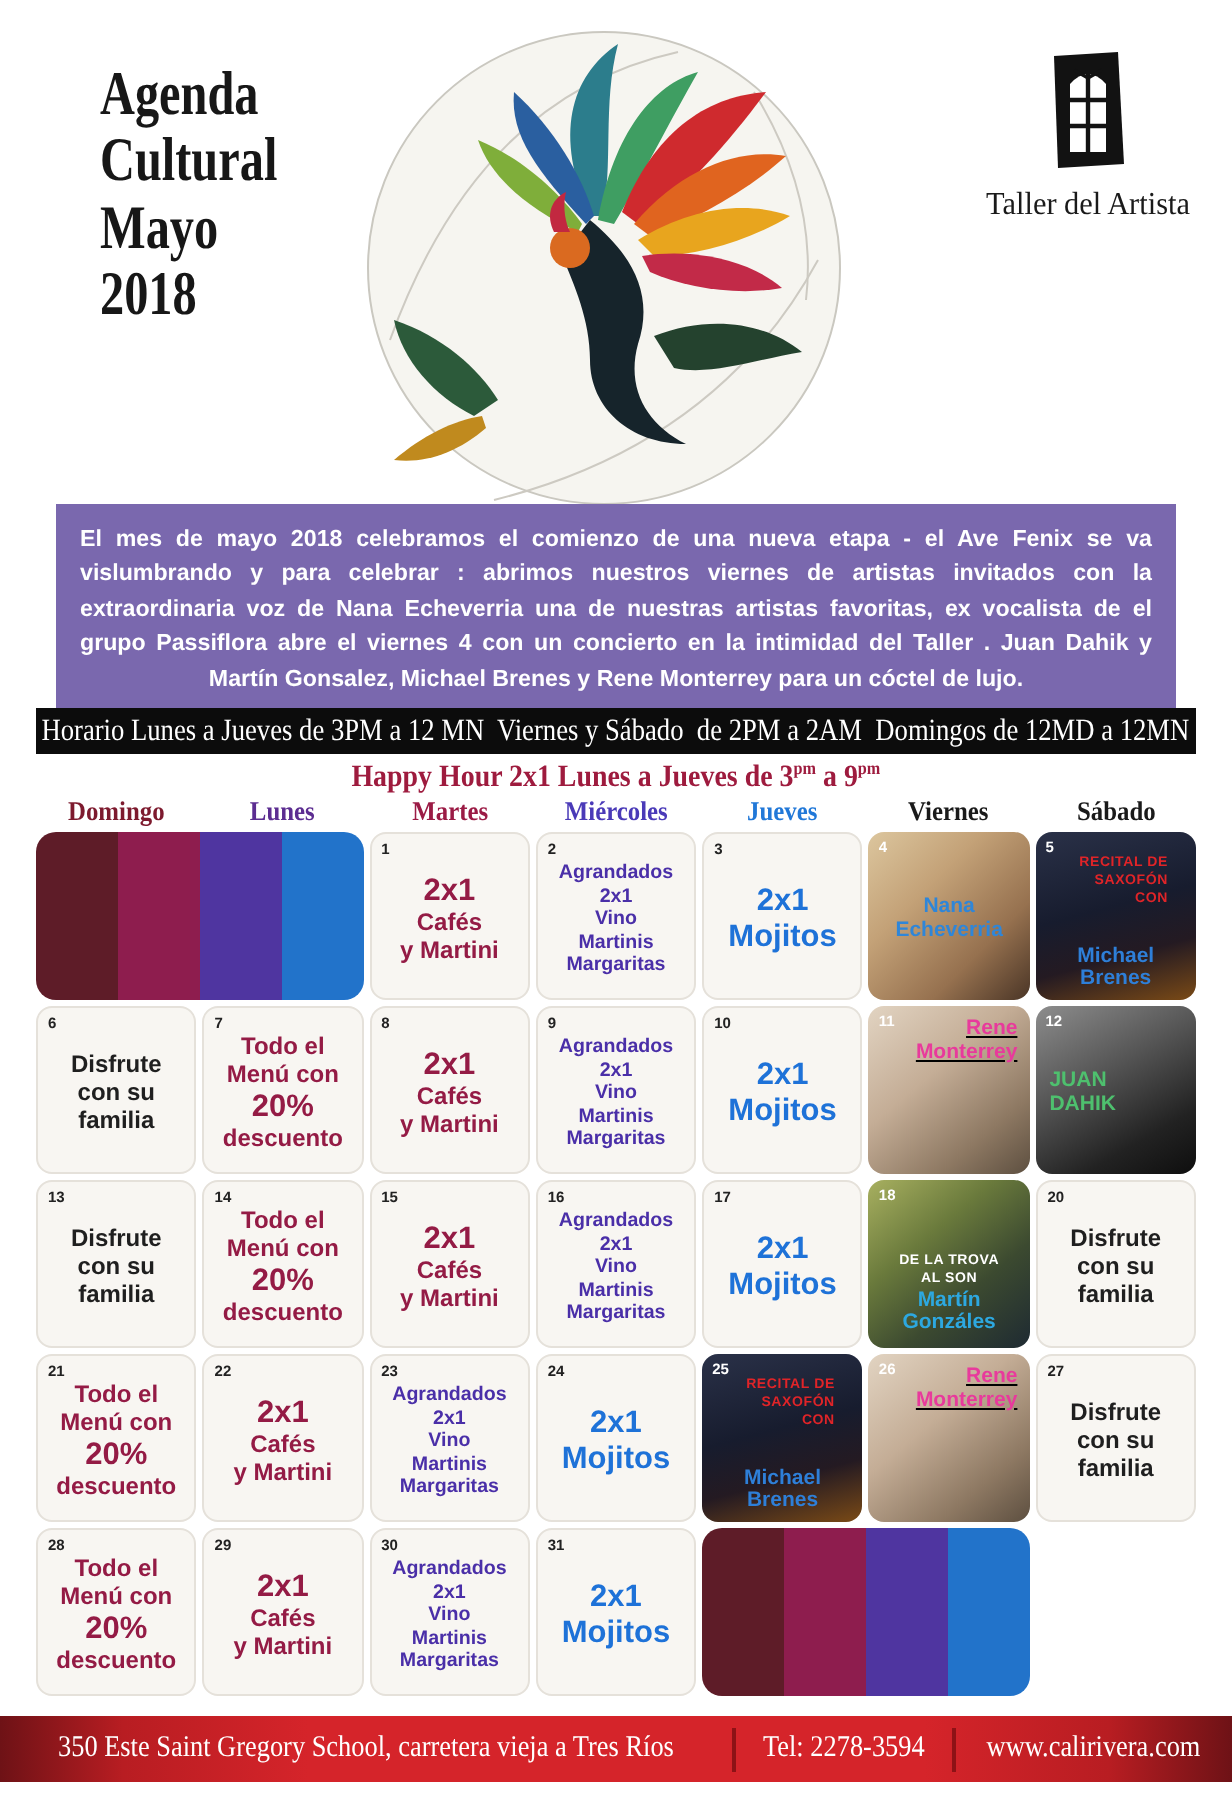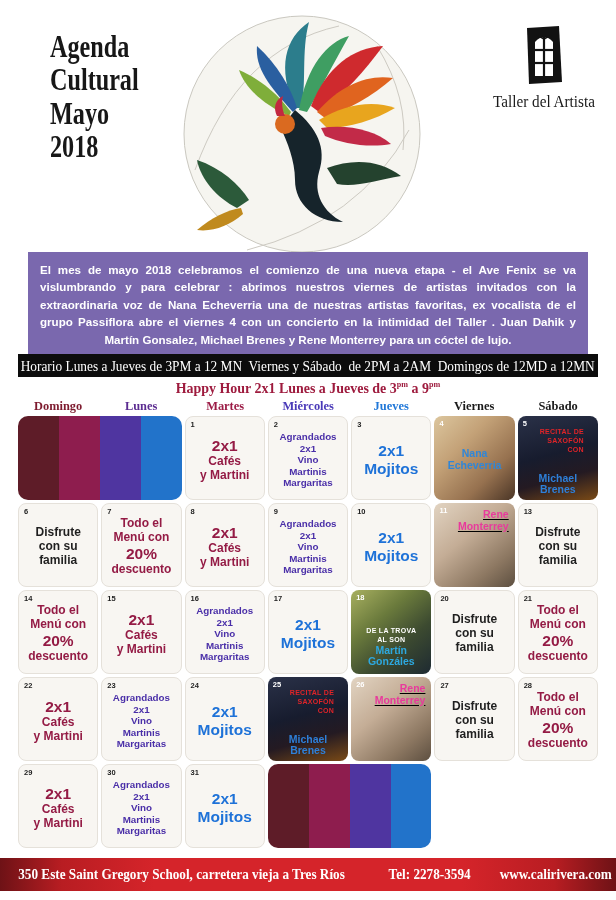--- a/index.html
+++ b/index.html
@@ -63,21 +63,21 @@
   .stripe{flex:1;}
   .bg-nana{background:linear-gradient(135deg,#dcc69e 0%,#c3a177 35%,#96714f 70%,#4a3526 100%);}
   .bg-sax{background:linear-gradient(165deg,#2a3148 0%,#171c2e 45%,#241a22 70%,#7a4a16 100%);}
   .bg-rene{background:linear-gradient(140deg,#e2d4c2 0%,#c4ad96 40%,#8d7862 75%,#5d4f40 100%);}
   .bg-gray{background:linear-gradient(150deg,#8d8d8d 0%,#555555 40%,#222222 75%,#0e0e0e 100%);}
   .bg-martin{background:linear-gradient(140deg,#a8b060 0%,#6a7a3c 35%,#3c4a30 65%,#1e2a32 100%);}
 
   
   .footer-bar{position:absolute;left:0;top:858px;width:616px;height:33px;
               background:linear-gradient(90deg,#6e1216 0%,#b81d22 10%,#d5242a 25%,#d5242a 75%,#b81d22 90%,#6e1216 100%);
-              display:flex;align-items:center;justify-content:center;gap:8px;font-weight:bold;}
+              display:flex;align-items:center;justify-content:center;gap:8px;}
   .footer-bar .seg{color:#fff;font-family:"Liberation Serif",serif;font-size:15px;
                    transform:scaleX(0.88);white-space:nowrap;}
   .footer-sep{width:2px;height:22px;background:#8e1216;}
 </style>
 </head>
 <body>
 
 <div class="title">
   <div>Agenda</div>
   <div>Cultural</div>
@@ -232,20 +232,27 @@
         <div class="pline lg">Mojitos</div>
       </div>
     </div>
     <div class="cell event bg-rene align-top">
       <span class="num">11</span>
       <div class="cbody">
         <div class="eline name" style="color: rgb(232, 58, 156);">Rene</div>
         <div class="eline name" style="color: rgb(232, 58, 156);">Monterrey</div>
       </div>
     </div>
+    <div class="cell event bg-gray align-left">
+      <span class="num">12</span>
+      <div class="cbody">
+        <div class="eline name" style="color: rgb(78, 192, 110);">JUAN</div>
+        <div class="eline name" style="color: rgb(78, 192, 110);">DAHIK</div>
+      </div>
+    </div>
     <div class="cell promo">
       <span class="num">13</span>
       <div class="cbody" style="color: rgb(31, 31, 31);">
         <div class="pline">Disfrute</div>
         <div class="pline">con su</div>
         <div class="pline">familia</div>
       </div>
     </div>
     <div class="cell promo">
       <span class="num">14</span>

